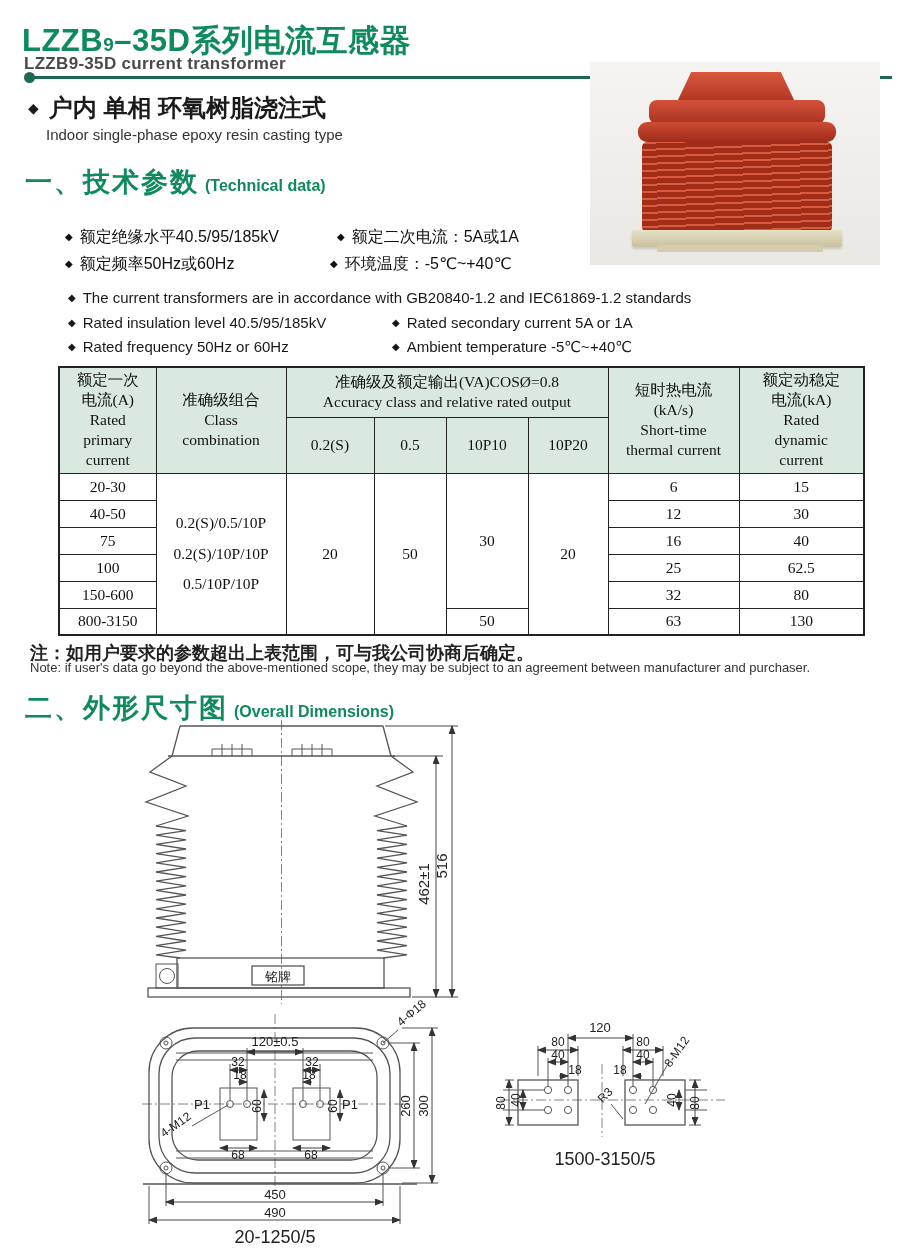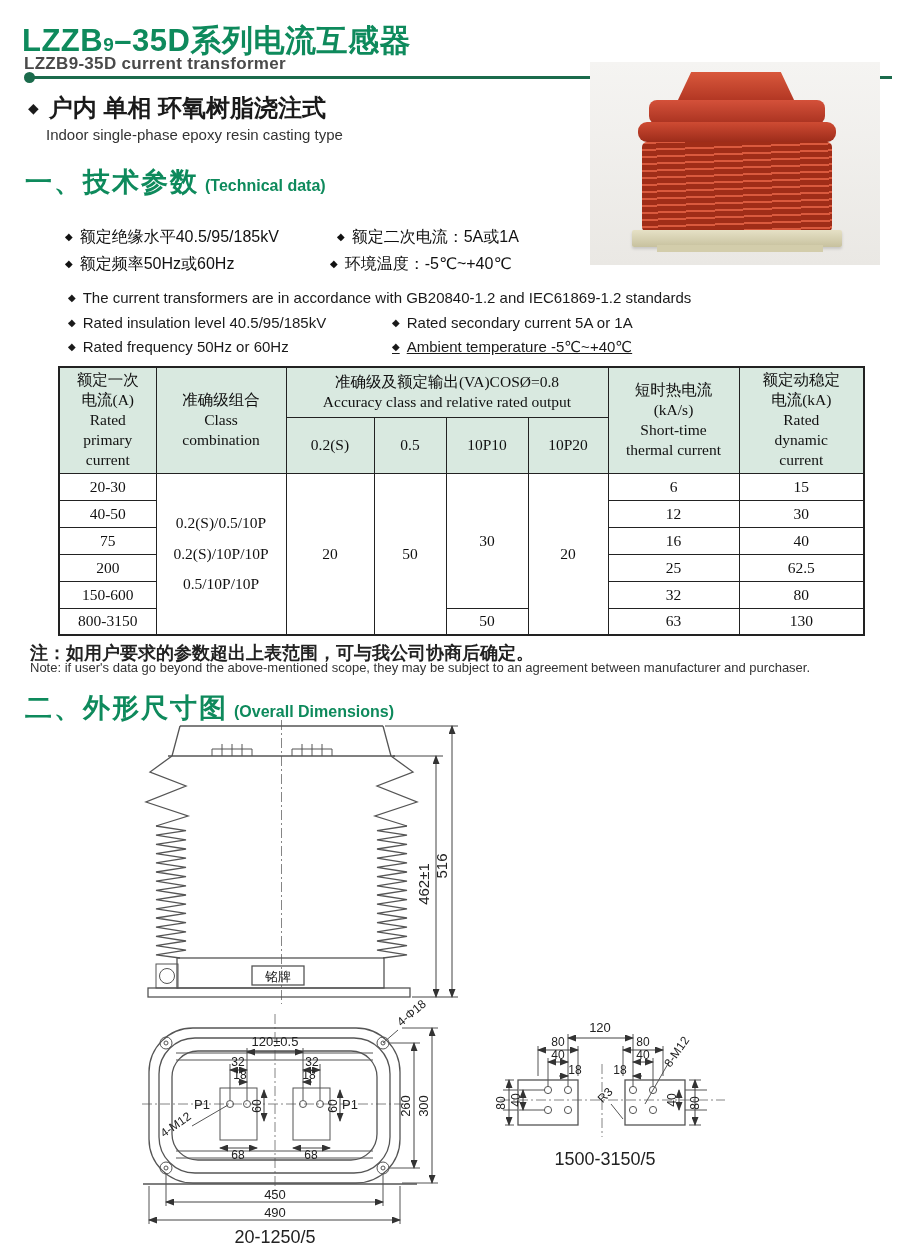--- a/index.html
+++ b/index.html
@@ -95,21 +95,21 @@
 
   <div class="abs spec" style="left:65px;top:227px;"><span class="dia">◆</span><span>额定绝缘水平40.5/95/185kV</span></div>
   <div class="abs spec" style="left:337px;top:227px;"><span class="dia">◆</span><span>额定二次电流：5A或1A</span></div>
   <div class="abs spec" style="left:65px;top:254px;"><span class="dia">◆</span><span>额定频率50Hz或60Hz</span></div>
   <div class="abs spec" style="left:330px;top:254px;"><span class="dia">◆</span><span>环境温度：-5℃~+40℃</span></div>
 
   <div class="abs spec en" style="left:68px;top:289px;"><span class="dia">◆</span><span>The current transformers are in accordance with GB20840-1.2 and IEC61869-1.2 standards</span></div>
   <div class="abs spec en" style="left:68px;top:314px;"><span class="dia">◆</span><span>Rated  insulation level 40.5/95/185kV</span></div>
   <div class="abs spec en" style="left:392px;top:314px;"><span class="dia">◆</span><span>Rated  secondary current 5A or 1A</span></div>
   <div class="abs spec en" style="left:68px;top:338px;"><span class="dia">◆</span><span>Rated  frequency 50Hz or 60Hz</span></div>
-  <div class="abs spec en" style="left:392px;top:338px;text-decoration:underline;"><span class="dia">◆</span><span>Ambient temperature  -5℃~+40℃</span></div>
+  <div class="abs spec en" style="left:392px;top:338px;"><span class="dia">◆</span><span>Ambient temperature  -5℃~+40℃</span></div>
 
   <table class="abs spec-table" style="left:58px;top:366px;width:805px;">
     <colgroup>
       <col style="width:97px">
         <col style="width:130px">
         <col style="width:88px">
         <col style="width:72px">
       <col style="width:82px">
         <col style="width:80px">
         <col style="width:131px">
@@ -159,21 +159,21 @@
       <td>40-50</td>
       <td>12</td>
       <td>30</td>
     </tr>
     <tr style="height:27px;">
       <td>75</td>
       <td>16</td>
       <td>40</td>
     </tr>
     <tr style="height:27px;">
-      <td>200</td>
+      <td>100</td>
       <td>25</td>
       <td>62.5</td>
     </tr>
     <tr style="height:27px;">
       <td>150-600</td>
       <td>32</td>
       <td>80</td>
     </tr>
     <tr style="height:27px;">
       <td>800-3150</td>

